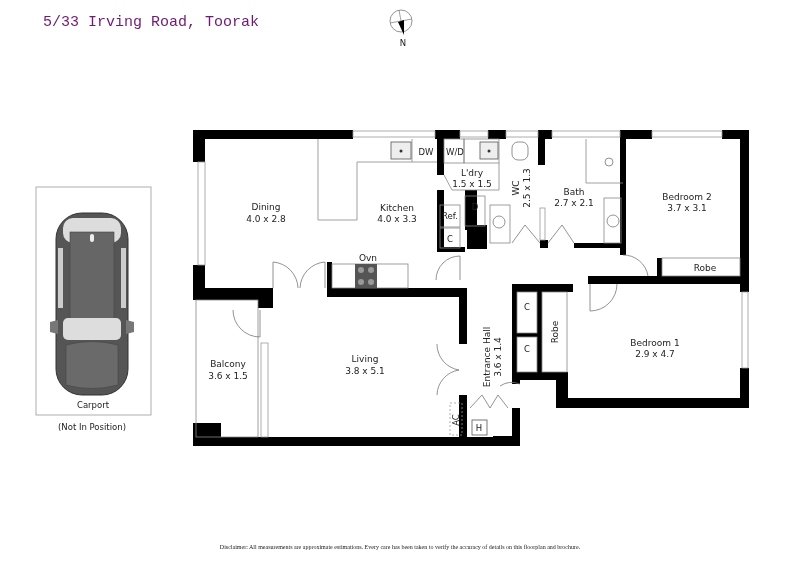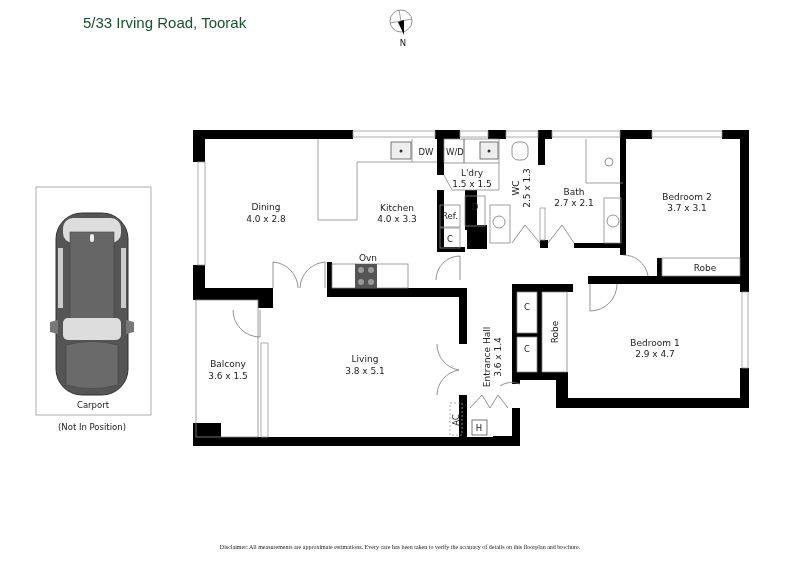--- a/index.html
+++ b/index.html
@@ -1,17 +1,17 @@
 <!DOCTYPE html>
 <html><head>
 <meta charset="utf-8">
 <style>
   html, body { margin: 0; padding: 0; background: #ffffff; }
   body { width: 800px; height: 566px; position: relative; overflow: hidden; font-family: "DejaVu Sans", sans-serif; }
-  .title { position: absolute; left: 43px; top: 14px; font-family: Liberation Sans, sans-serif; font-size: 15px; color: #14532d; margin-left: 40px; }
+  .title { position: absolute; left: 43px; top: 14px; font-family: Liberation Mono, monospace; font-size: 15px; color: #701a75; }
   .disclaimer { position: absolute; left: 0; width: 800px; top: 544px; text-align: center; font-family: "Liberation Serif", serif; font-size: 6px; color: #222; }
   svg { position: absolute; left: 0; top: 0; }
   .lbl { font-family: "DejaVu Sans", sans-serif; font-size: 9px; fill: #222; text-anchor: middle; }
   .lbl-sm { font-family: "DejaVu Sans", sans-serif; font-size: 8.5px; fill: #222; text-anchor: middle; }
   .wall { fill: #000; }
   .thin { fill: none; stroke: #888; stroke-width: 0.8; }
   .win { fill: #fff; stroke: #999; stroke-width: 0.8; }
   .door { fill: none; stroke: #777; stroke-width: 0.8; }
 </style>
 </head>

